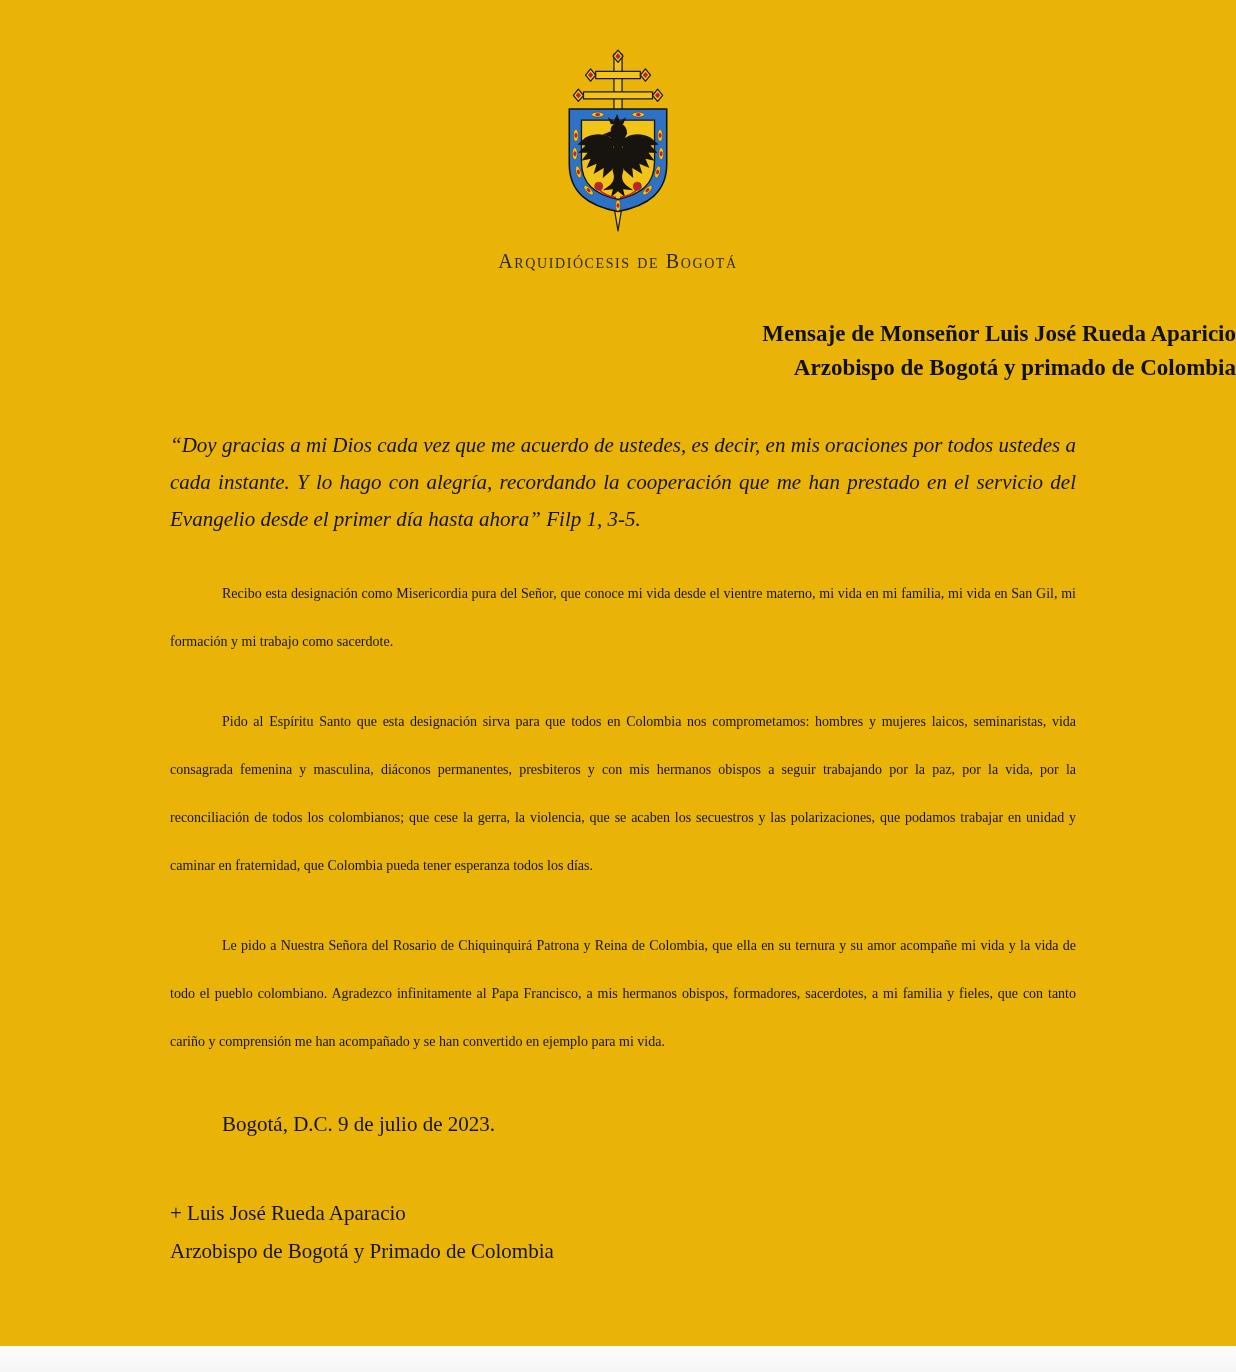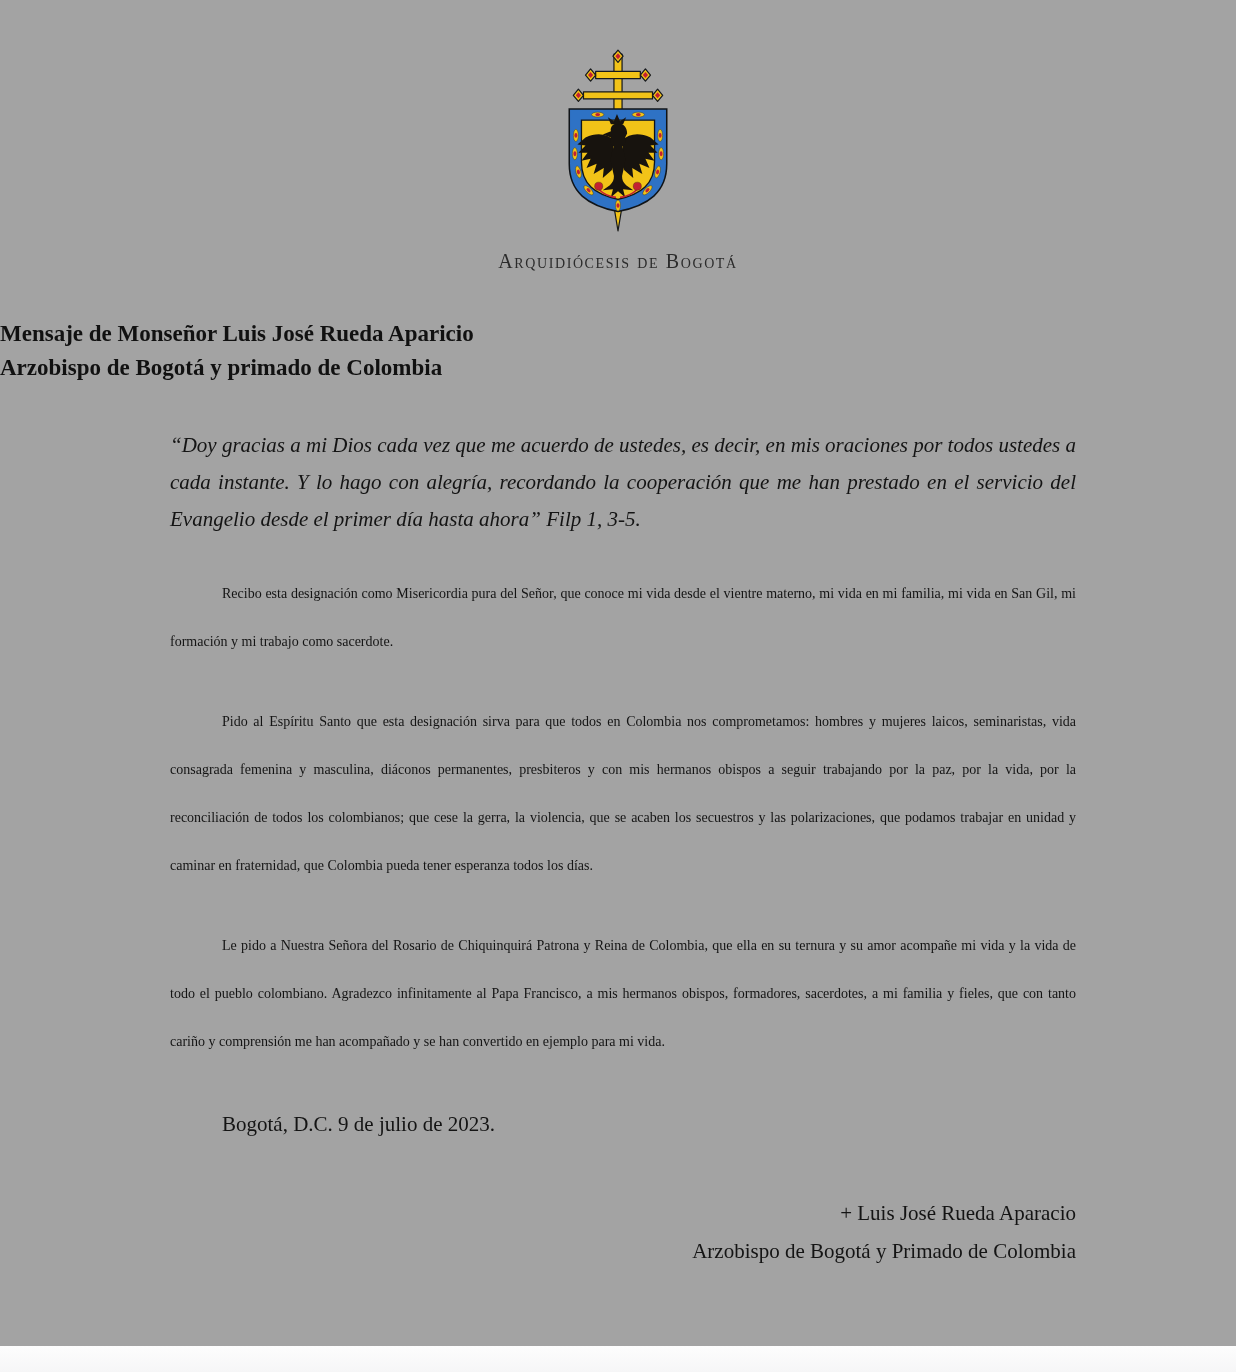--- a/index.html
+++ b/index.html
@@ -12,40 +12,40 @@
     height: 1372px;
     position: relative;
     overflow: hidden;
     font-family: "Liberation Serif", serif;
     color: #1c1c1c;
   }
   .page {
     width: 1236px;
     height: 1372px;
     position: relative;
-    background: #a3a3a3;
+    background: #eab308;
   }
   .emblem-wrap {
     padding-top: 46px;
     text-align: center;
   }
   .emblem-svg {
     display: inline-block;
   }
   .emblem-caption {
     margin-top: 12px;
     text-align: center;
     font-variant: small-caps;
     font-size: 20px;
     letter-spacing: 1.6px;
     color: #2b2b2b;
   }
   .doc-title {
     margin-top: 44px;
-    text-align: left;
+    text-align: right;
     font-weight: bold;
     font-size: 23px;
     line-height: 34px;
     color: #111111;
   }
   .doc-body {
     padding: 0 160px 0 170px;
   }
   .quote-paragraph {
     margin: 42px 0 0 0;
@@ -65,21 +65,21 @@
   }
   .date-line {
     margin: 40px 0 16px 0;
     font-size: 21px;
     line-height: 36px;
     text-indent: 52px;
     color: #141414;
   }
   .signature-block {
     margin: 52px 0 0 0;
-    text-align: right;
+    text-align: left;
     font-size: 21px;
     line-height: 38px;
     color: #141414;
   }
   .page-bottom-edge {
     position: absolute;
     left: 0;
     bottom: 0;
     width: 100%;
     height: 26px;

